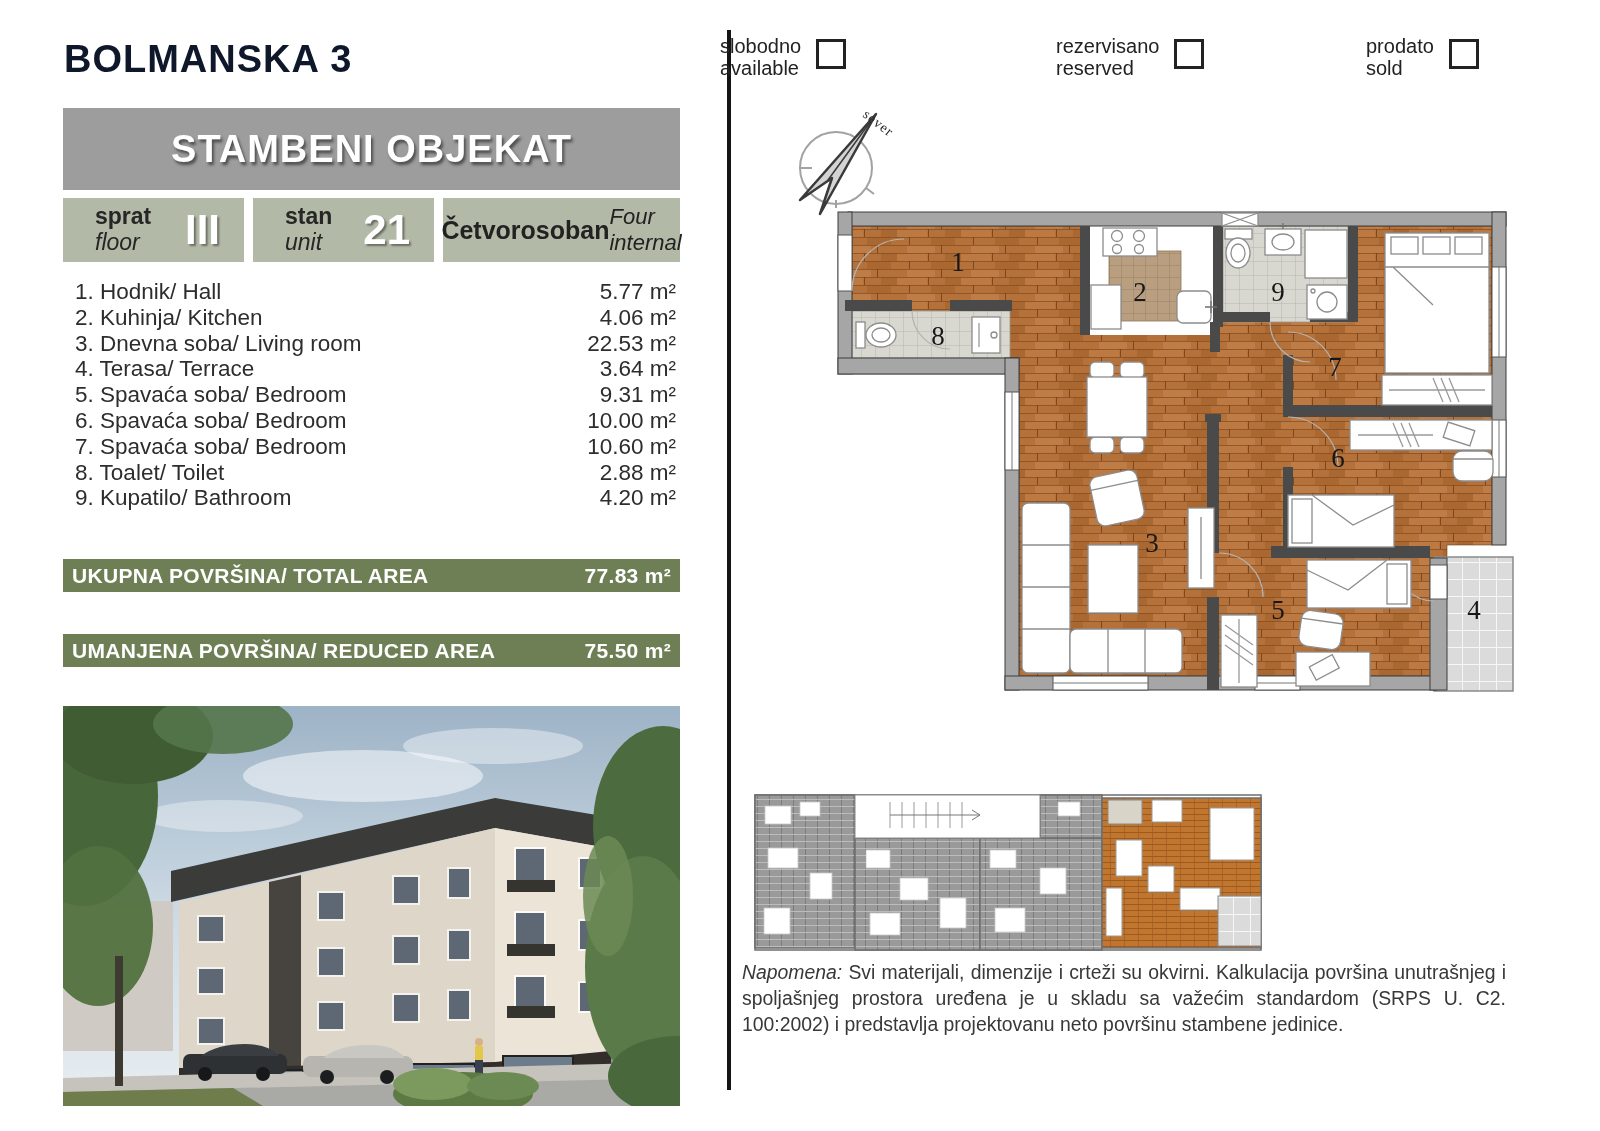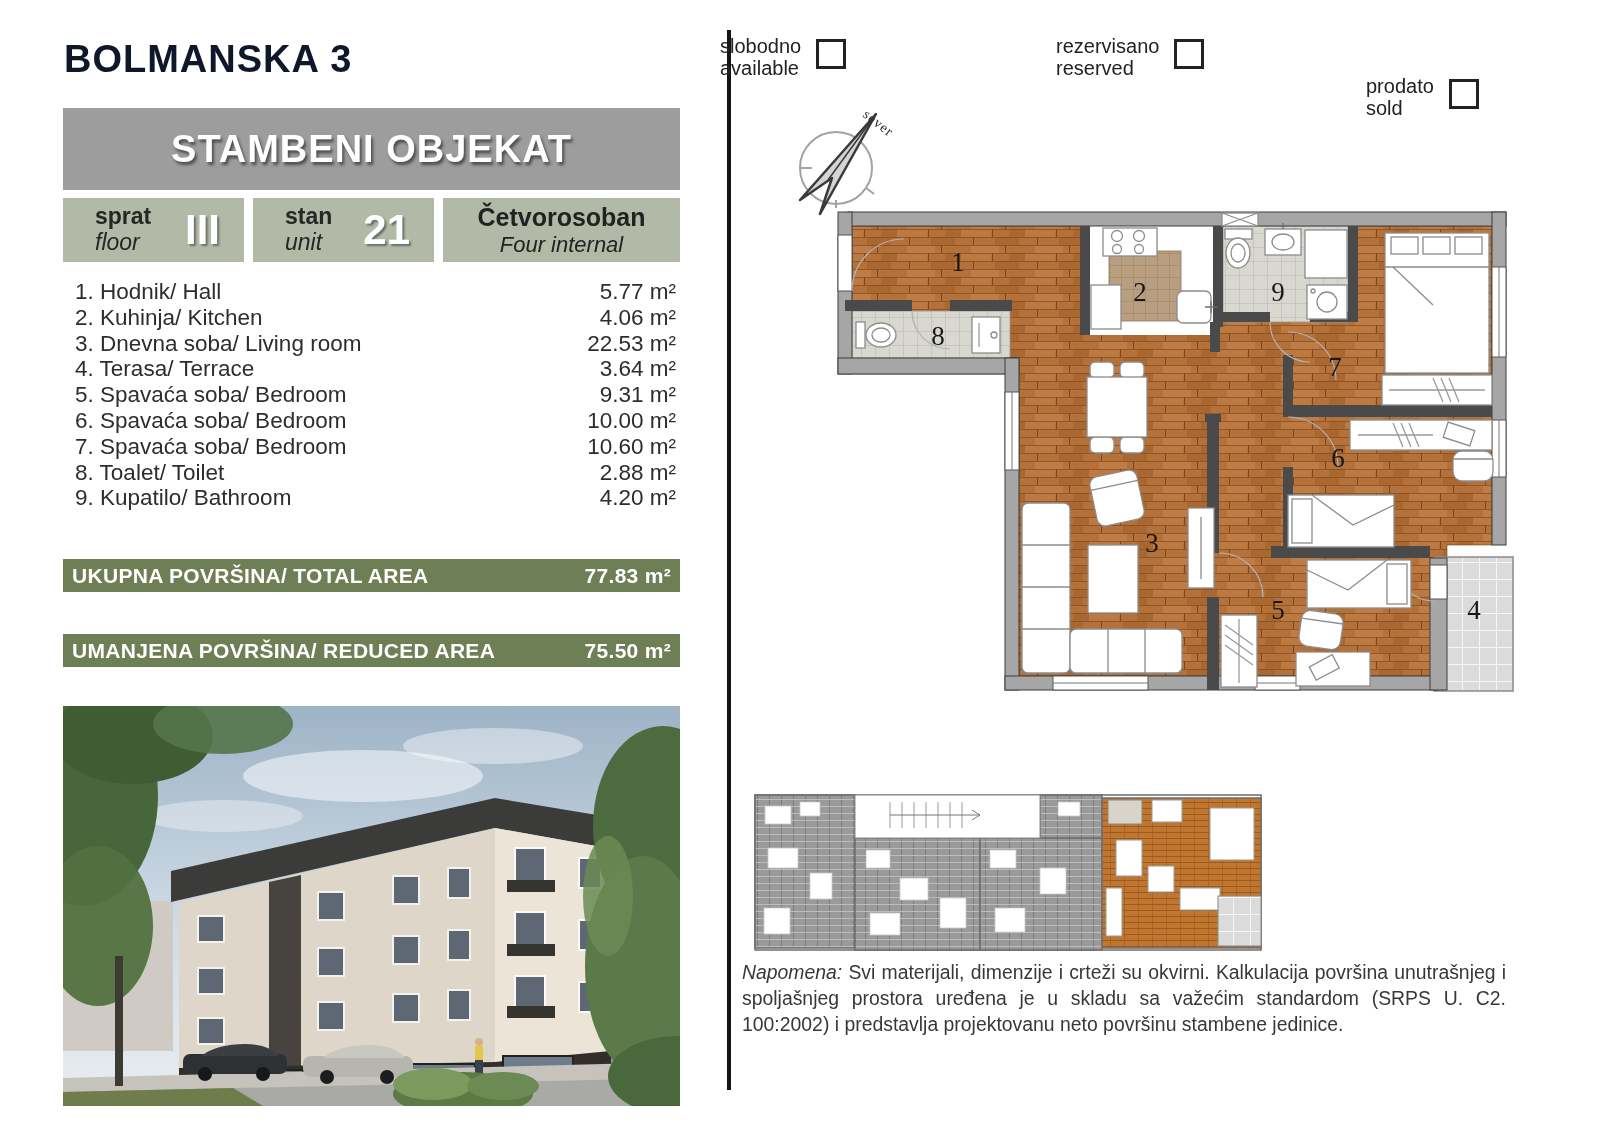--- a/index.html
+++ b/index.html
@@ -10,21 +10,21 @@
   
   .page-title{left:64px;top:38px;font-size:38px;font-weight:bold;color:#0f172a;letter-spacing:1px;}
   .banner{left:63px;top:108px;width:617px;height:82px;background:#9d9d9d;
           display:flex;align-items:center;justify-content:center;}
   .banner span{font-size:38px;font-weight:bold;color:#fff;letter-spacing:1px;
                text-shadow:2px 3px 3px rgba(0,0,0,.5);}
   .info-row{left:63px;top:198px;width:617px;height:64px;display:flex;gap:9px;}
   .info-box{background:#b2b9a6;height:64px;display:flex;align-items:center;}
   .ib1{width:181px;justify-content:space-between;padding:0 24px 0 32px;box-sizing:border-box;}
   .ib2{width:181px;justify-content:space-between;padding:0 24px 0 32px;box-sizing:border-box;}
-  .ib3{width:237px;flex-direction:column;justify-content:center;}
+  .ib3{width:237px;flex-direction:row;justify-content:center;}
   .ib-lab{line-height:1.12;font-size:23px;color:#262626;}
   .ib-lab .sr{font-weight:bold;}
   .ib-lab .en{font-style:italic;}
   .ib-val{font-size:42px;font-weight:bold;color:#fff;text-shadow:2px 2px 2px rgba(0,0,0,.4);}
   .ib3 .t-sr{font-size:25px;font-weight:bold;color:#222;}
   .ib3 .t-en{font-size:22px;font-style:italic;color:#222;}
 
   .room-list{left:75px;top:279px;width:601px;}
   .room-row{display:flex;justify-content:space-between;font-size:22.5px;line-height:25.8px;color:#2d2d2d;}
   .room-row .area{text-align:right;}
@@ -33,21 +33,21 @@
              align-items:center;justify-content:space-between;padding:0 9px;box-sizing:border-box;}
   .tb1{top:559px;}
   .tb2{top:596px;margin-top:38px;}
   .total-bar span{color:#fff;font-weight:bold;font-size:21px;letter-spacing:.3px;}
 
   
   .divider{left:727px;top:30px;width:4px;height:1060px;background:#151515;}
 
   
   .legend-item{top:36px;display:flex;gap:15px;align-items:flex-start;}
-  .li1{left:720px;} .li2{left:1056px;} .li3{left:1366px;margin-top:40px;}
+  .li1{left:720px;} .li2{left:1056px;} .li3{left:1366px;}
   .legend-text{font-size:20px;line-height:1.08;color:#222;}
   .legend-box{width:24px;height:24px;border:3px solid #222;background:#fff;margin-top:3px;}
 
   
   .notes{left:742px;top:960px;width:764px;font-size:19.4px;line-height:1.33;color:#383838;text-align:justify;}
   .notes .lab-sr{font-style:italic;}
   .notes .p-en{font-style:italic;}
 
   svg text{font-family:"Liberation Serif",serif;}
 </style>

